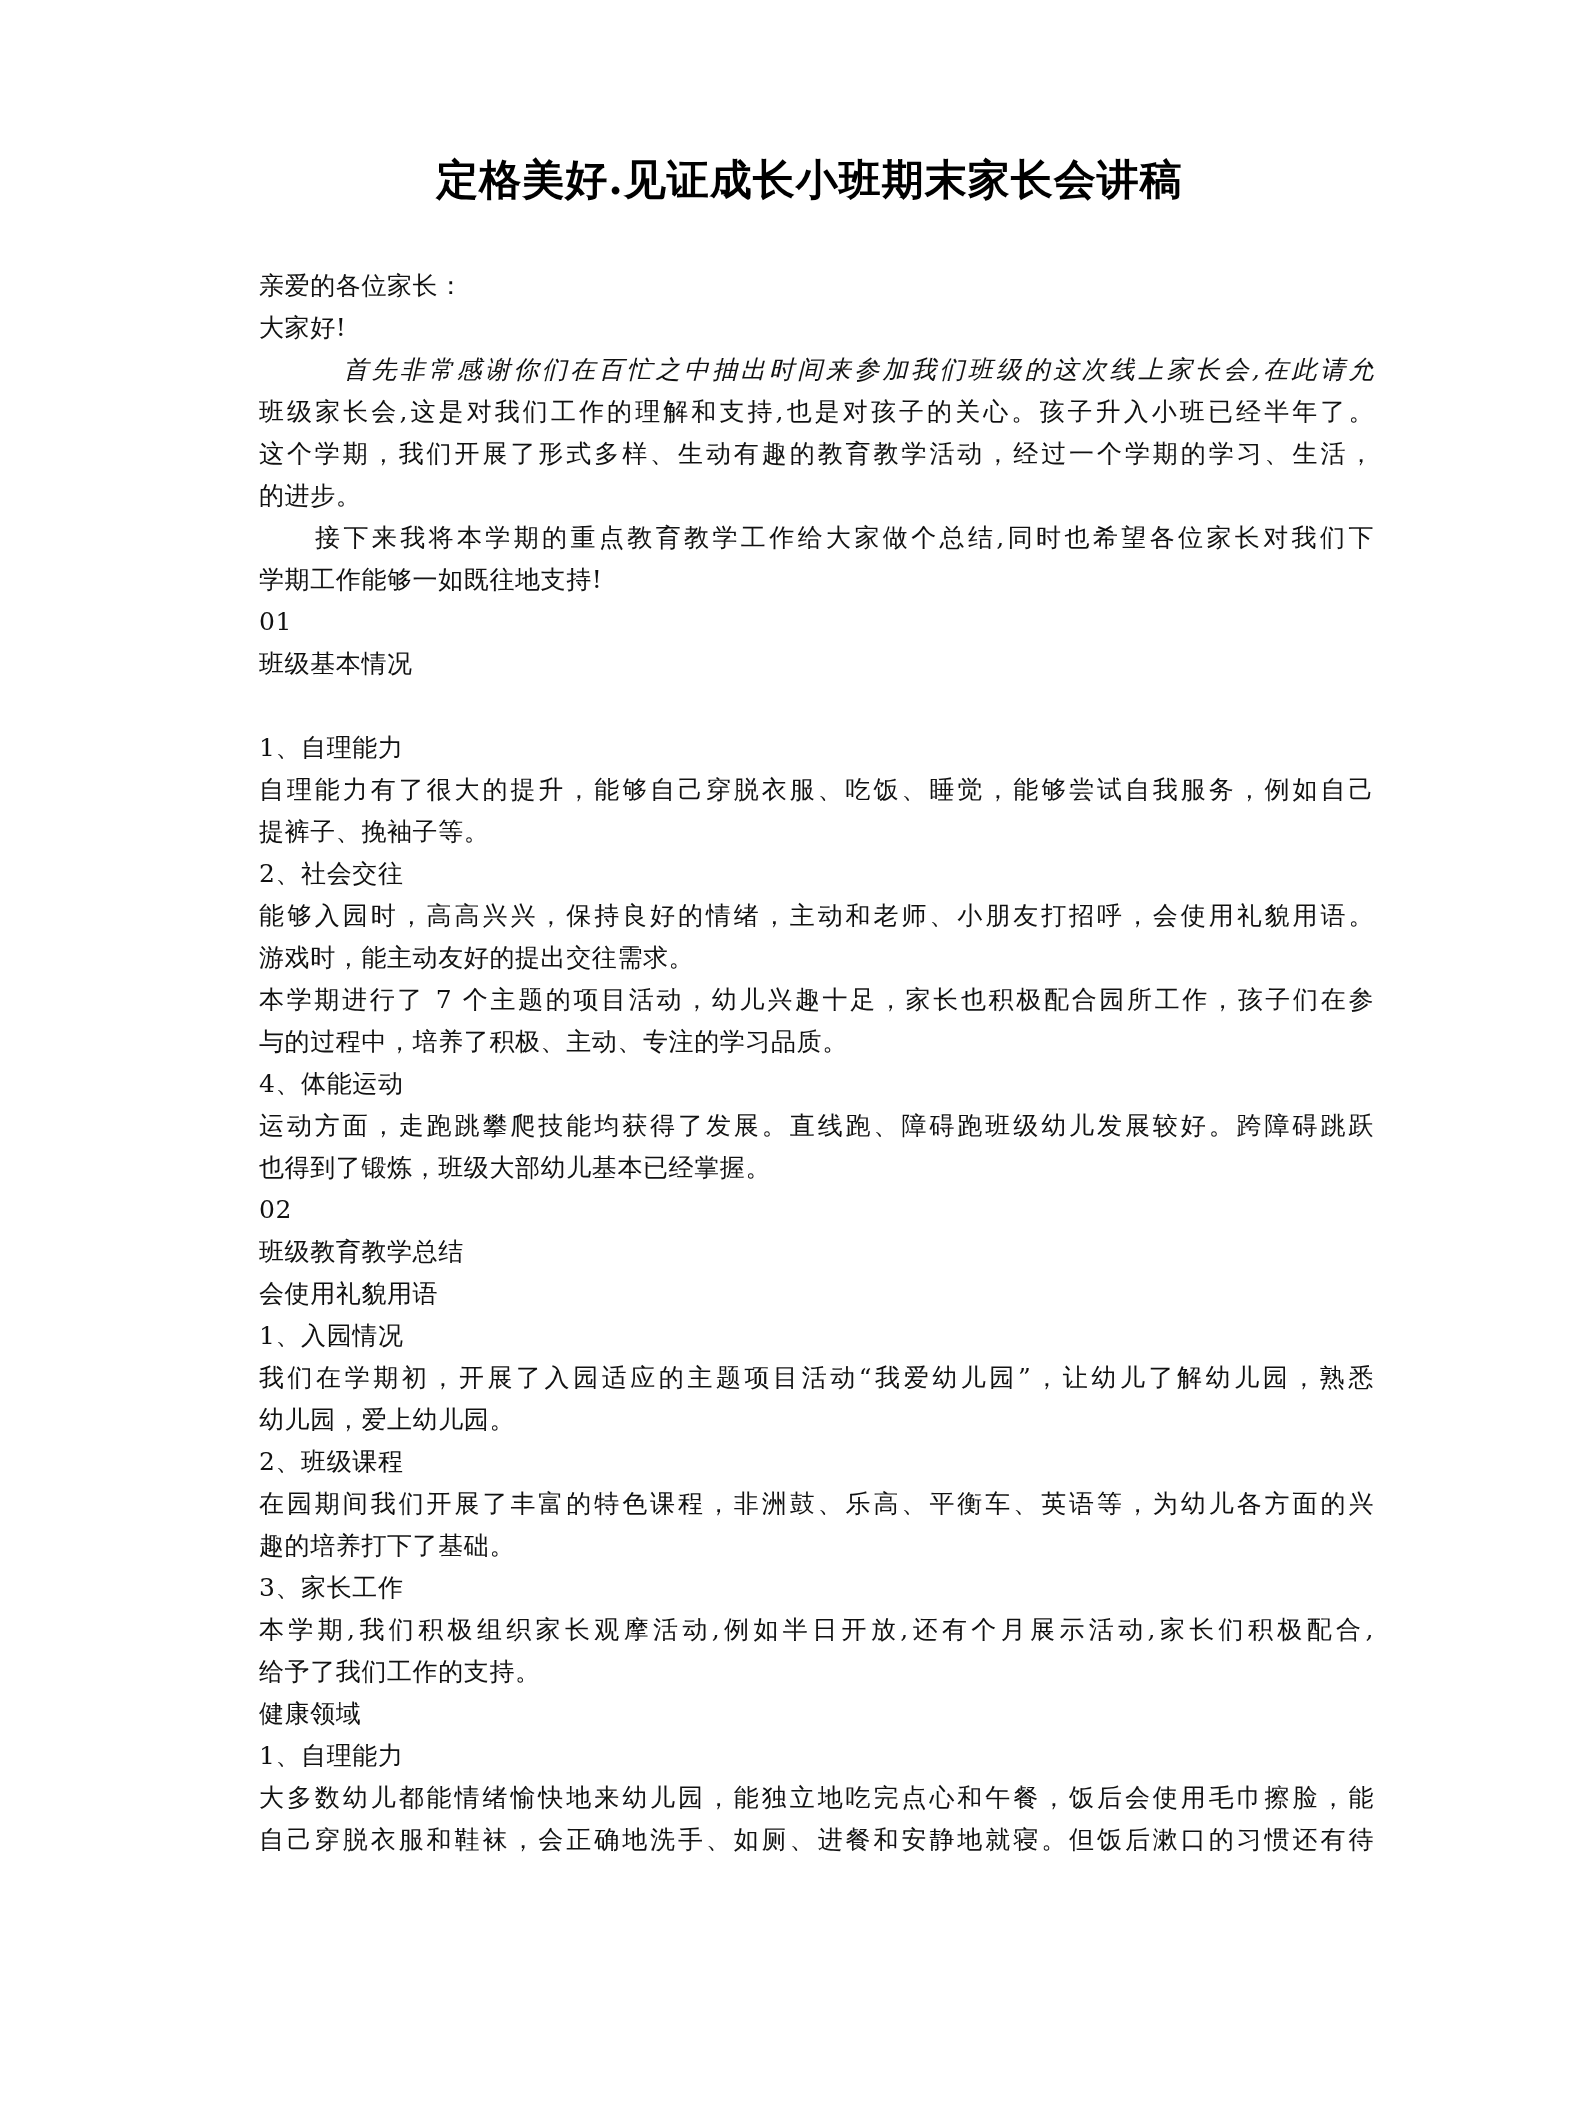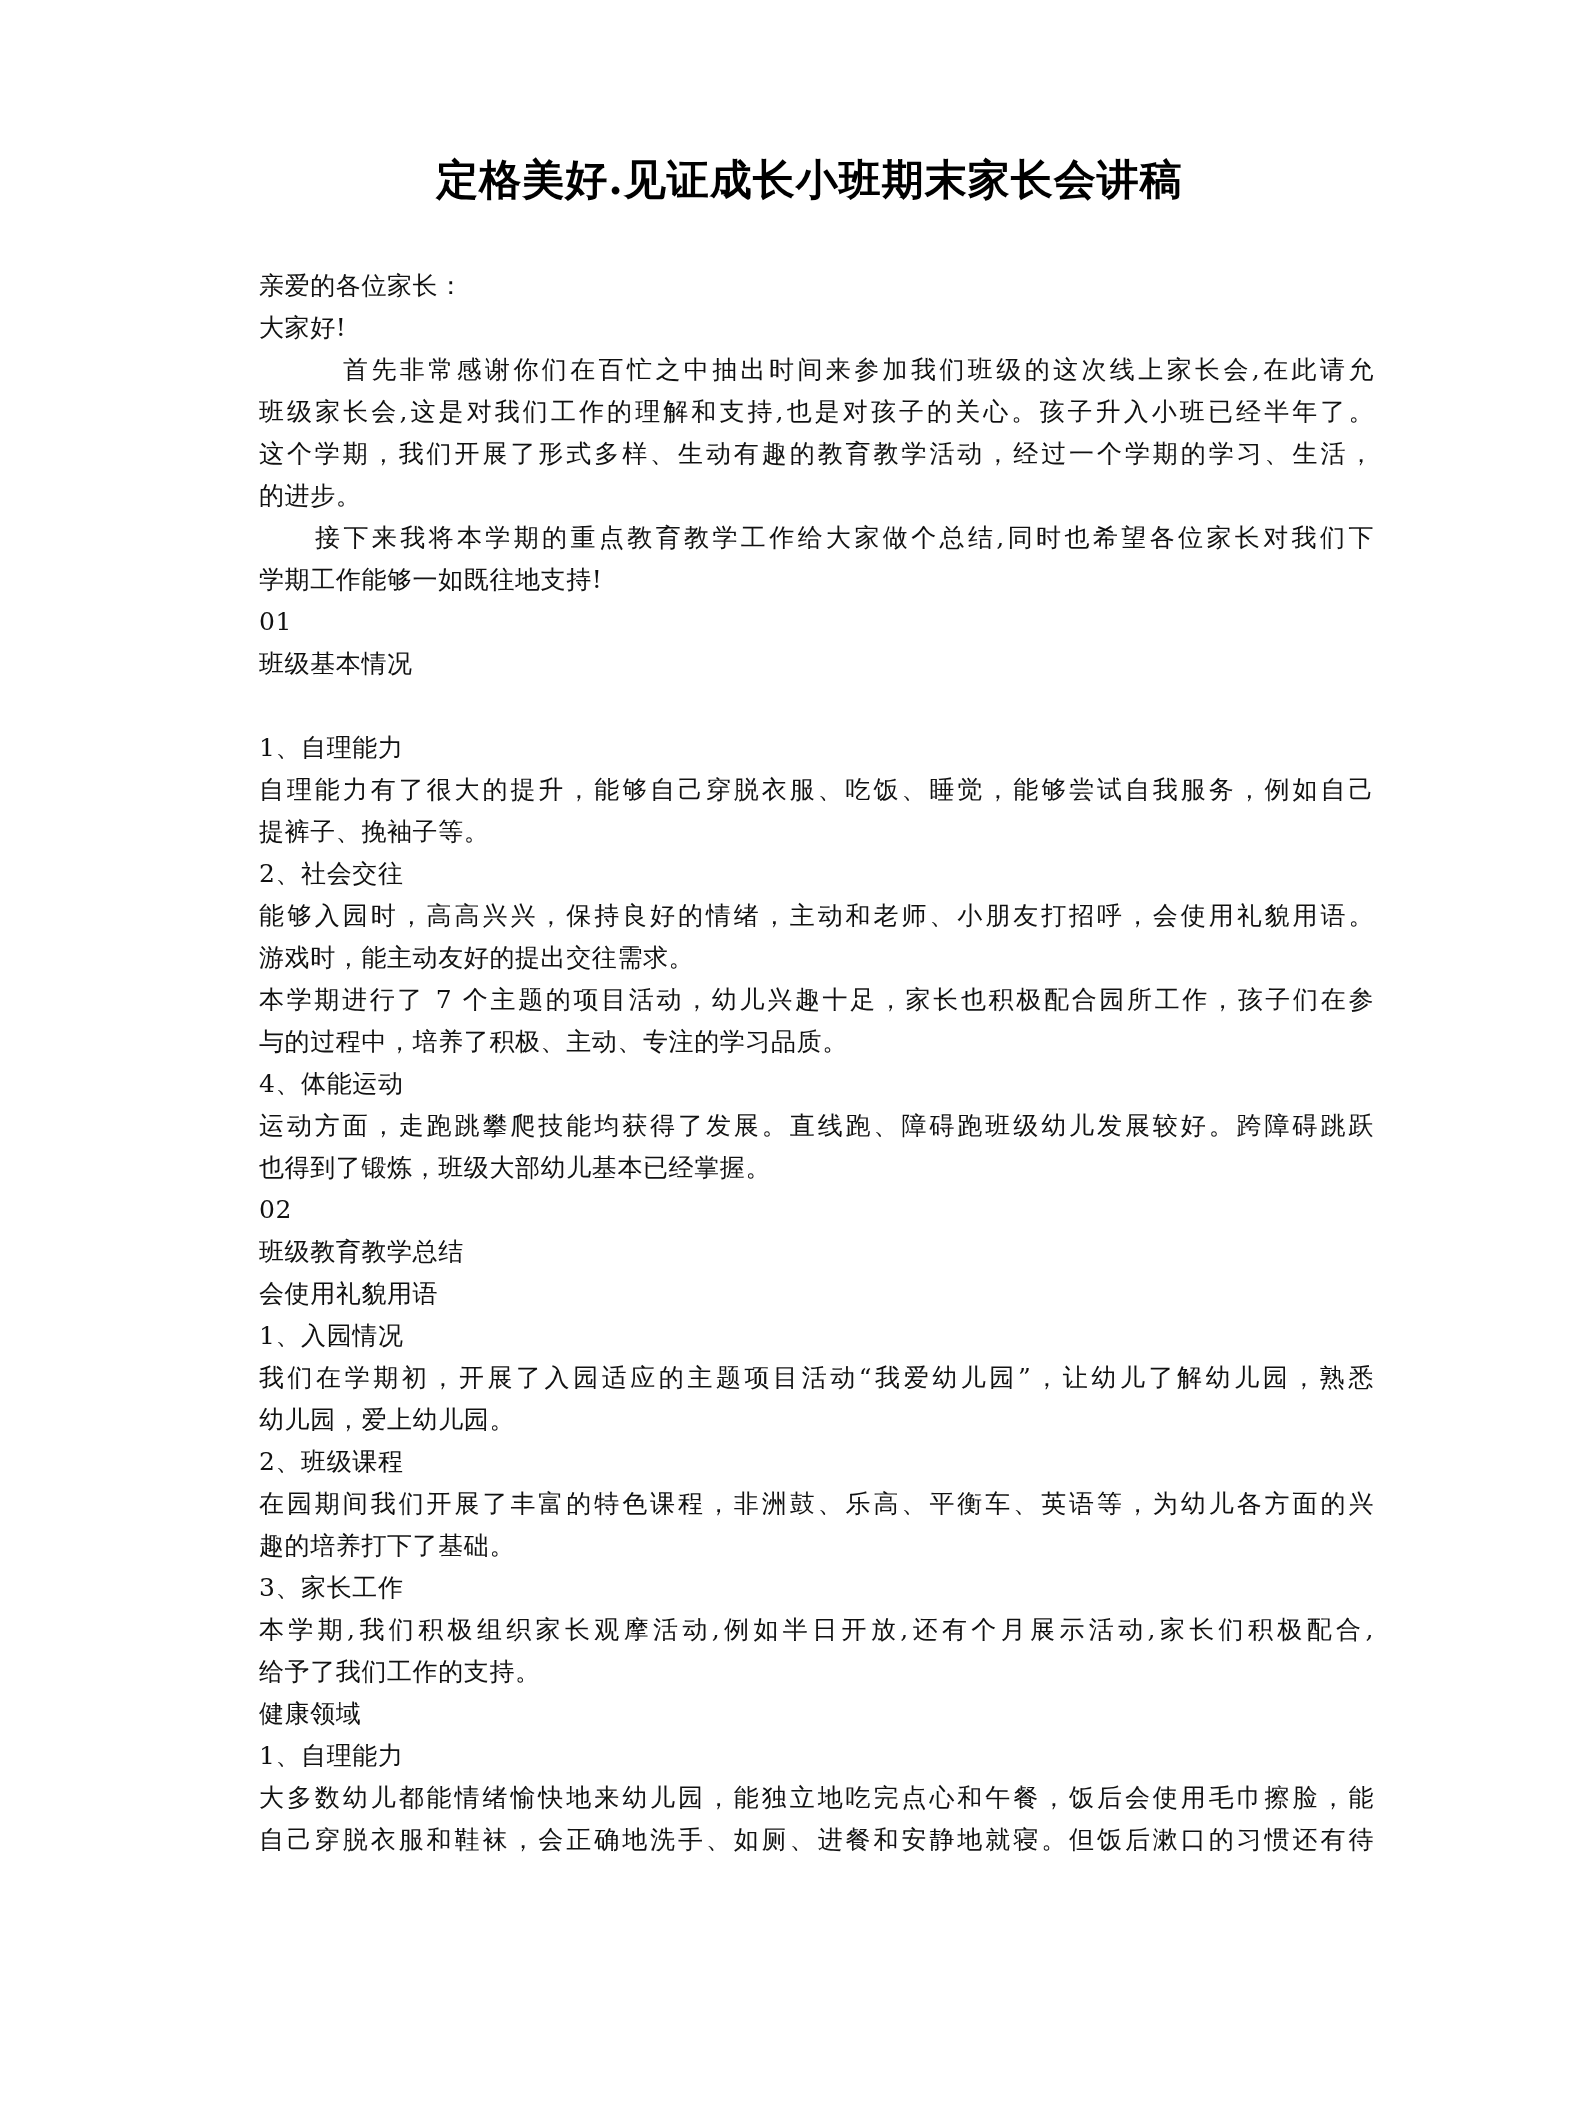--- a/index.html
+++ b/index.html
@@ -48,21 +48,21 @@
       white-space: nowrap;
       letter-spacing: 0.6px;
       color: #111111;
     }
     .line.justify {
       text-align: justify;
       text-align-last: justify;
       white-space: normal;
       overflow: hidden;
     }
-    .indent-2 { padding-left: 84px; }
+    .indent-2 { padding-left: 84px; font-style: italic; }
     .indent-1 { padding-left: 56px; }
     .blank { height: 42px; }
   </style>
 </head>
 <body>
 
 <div class="page">
   <div class="title">定格美好.见证成长小班期末家长会讲稿</div>
 
   <div class="body">

